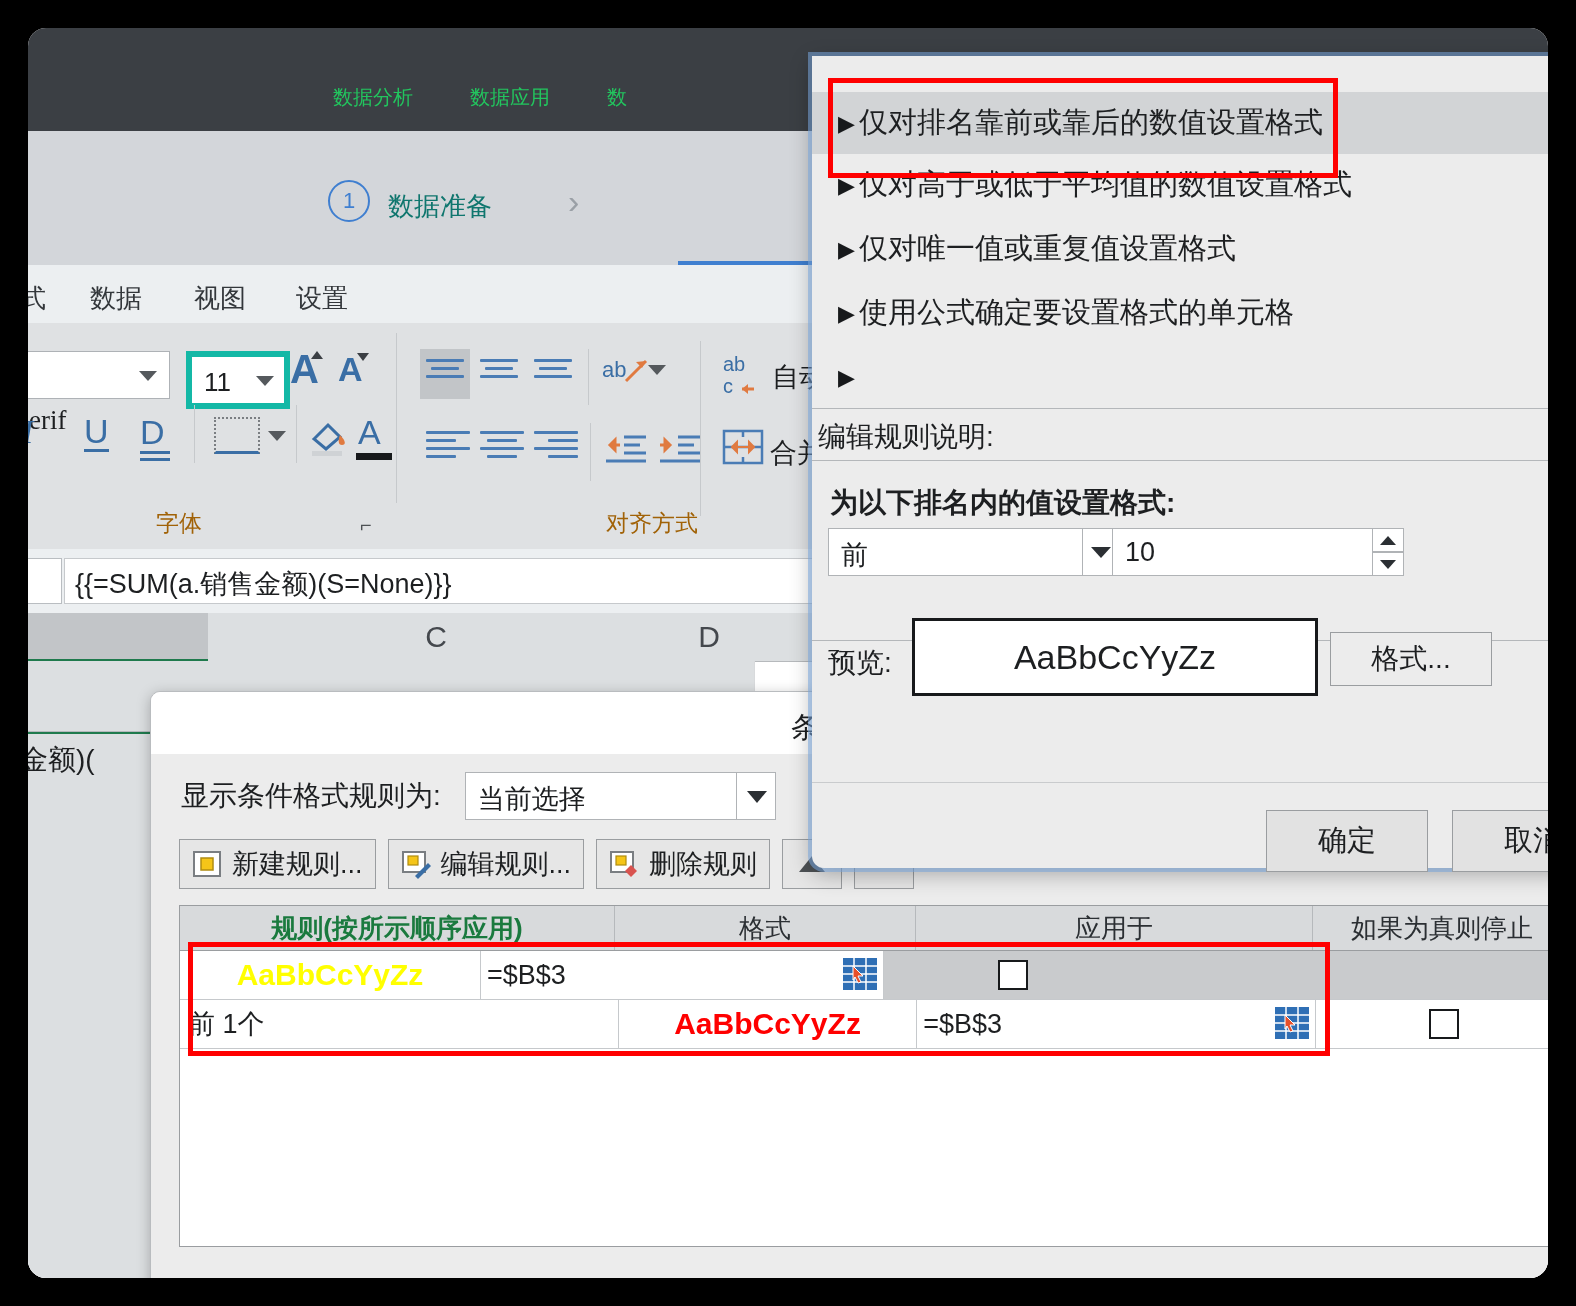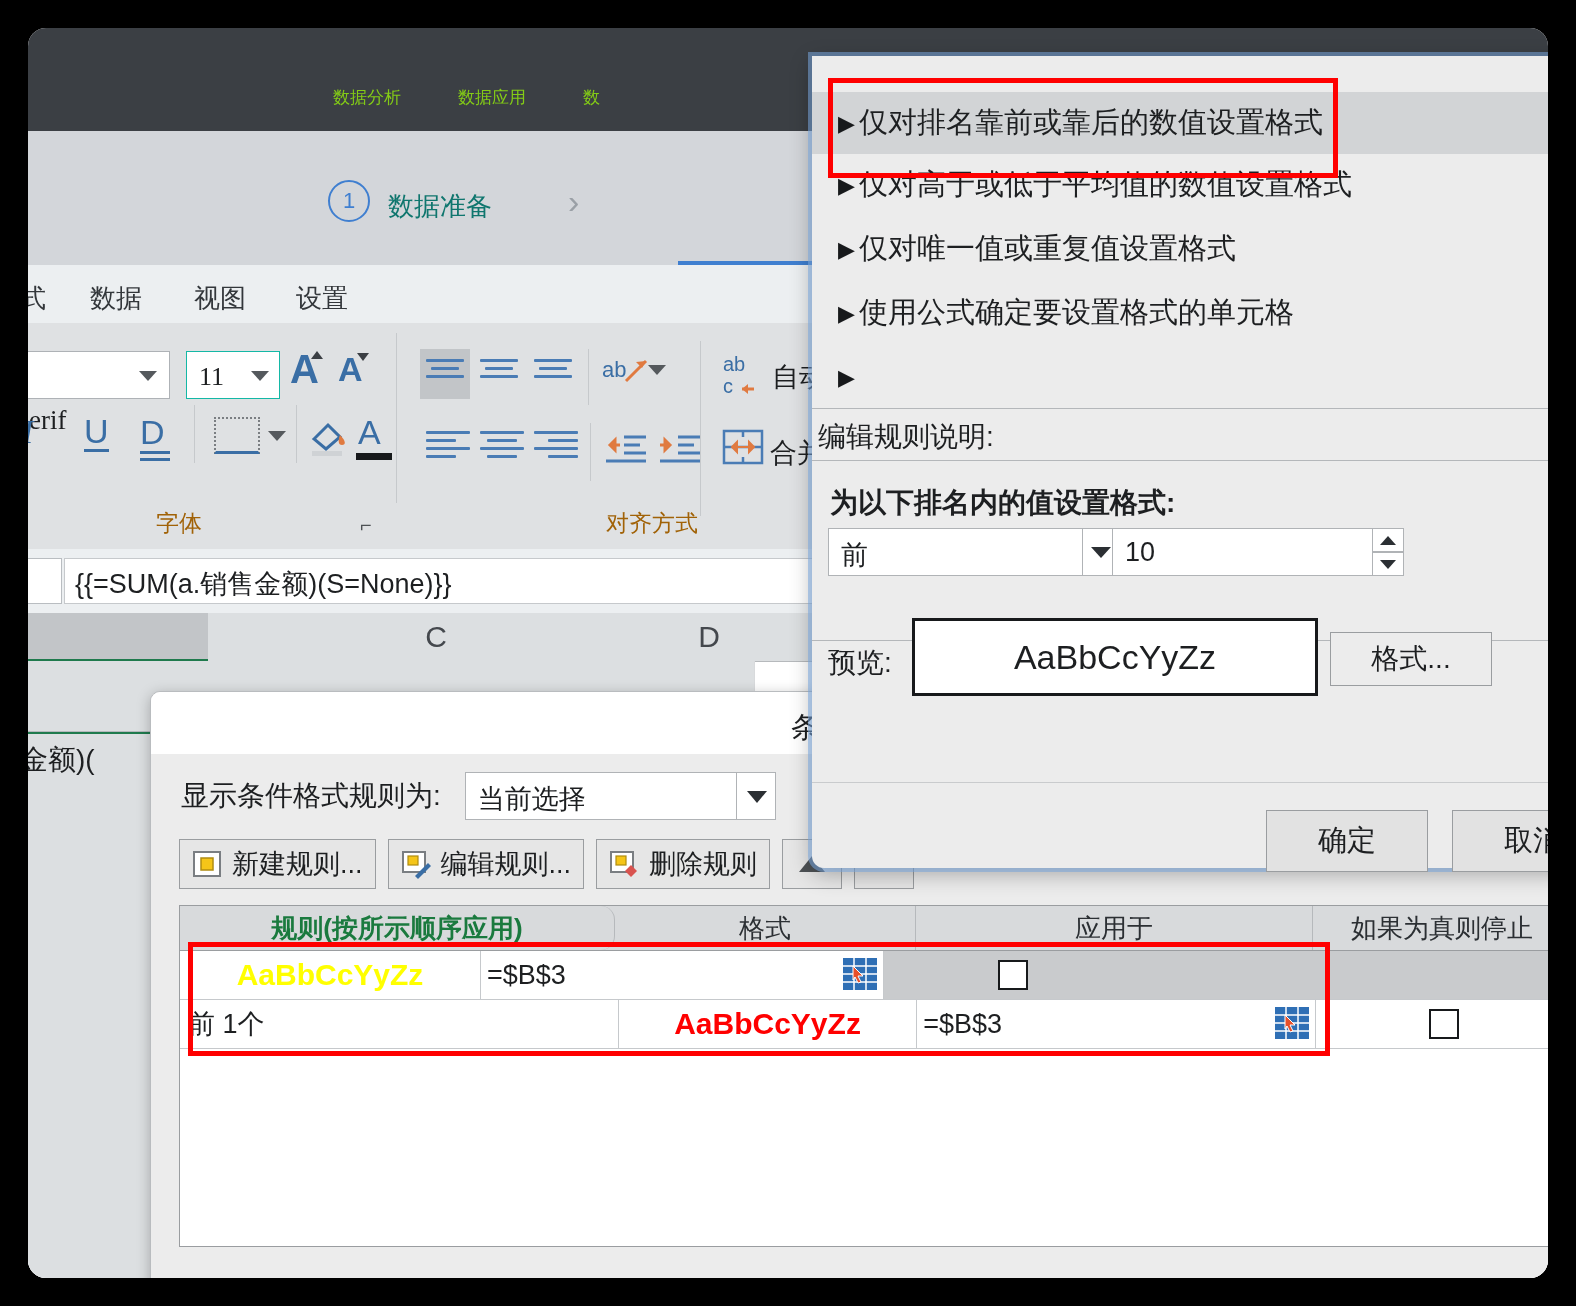--- a/index.html
+++ b/index.html
@@ -5,21 +5,21 @@
   html,body{margin:0;padding:0;background:#000;}
   body{width:1576px;height:1306px;overflow:hidden;font-family:"Liberation Sans","DejaVu Sans",sans-serif;}
   #root{position:relative;width:1576px;height:1306px;background:#000;}
 
   
   .app-window{position:absolute;left:28px;top:28px;width:1520px;height:1250px;background:#ffffff;border-radius:18px;overflow:hidden;}
 
   
   .topbar{position:absolute;left:0;top:0;width:1520px;height:103px;background:#3b3f44;}
   .topbar-menu{position:absolute;top:57px;display:flex;gap:57px;left:305px;}
-  .topbar-menu .tb-item{color:#84cc16;font-size:17px;line-height:25px;white-space:nowrap;}
+  .topbar-menu .tb-item{color:#22c55e;font-size:20px;line-height:25px;white-space:nowrap;}
 
   
   .stepbar{position:absolute;left:0;top:103px;width:1520px;height:134px;background:#d3d6da;}
   .step-wrap{position:absolute;left:300px;top:46px;display:flex;align-items:center;gap:18px;}
   .step-circle{width:38px;height:38px;border-radius:50%;border:2px solid #3f7fd0;color:#3f7fd0;
     display:flex;align-items:center;justify-content:center;font-size:22px;}
   .step-label{font-size:26px;color:#0f766e;white-space:nowrap;margin-top:12px;}
   .step-chev{margin-left:58px;color:#9aa0a6;font-size:34px;line-height:28px;font-weight:300;}
   .step-underline{position:absolute;left:650px;top:130px;width:460px;height:4px;background:#3f7fd0;}
 
@@ -28,21 +28,21 @@
   .ribbon-tabs .rt{position:absolute;top:16px;font-size:26px;color:#33373b;white-space:nowrap;}
 
   
   .ribbon{position:absolute;left:0;top:295px;width:1520px;height:226px;background:#dfe1e3;
     border-bottom:1px solid #c3c6c9;}
   .grp-label{position:absolute;bottom:10px;font-size:23px;color:#a16207;white-space:nowrap;}
   .grp-div{position:absolute;top:10px;width:1px;height:170px;background:#c6c9cc;}
 
   .fontname-box{position:absolute;left:-12px;top:28px;width:152px;height:46px;background:#fff;border:1px solid #aeb2b6;}
   .fontname-box .txt{position:absolute;left:12px;top:17px;font-family:"Liberation Serif","DejaVu Serif",serif;font-size:27px;color:#1d1f21;margin-top:36px;}
-  .fontsize-box{position:absolute;left:158px;top:28px;width:92px;height:46px;background:#fff;border:1px solid #14b8a6;font-family:Liberation Serif, serif;}
+  .fontsize-box{position:absolute;left:158px;top:28px;width:92px;height:46px;background:#fff;border:6px solid #14b8a6;}
   .fontsize-box .txt{position:absolute;left:12px;top:10px;font-size:26px;color:#1d1f21;}
   .caret{position:absolute;width:0;height:0;border-left:9px solid transparent;border-right:9px solid transparent;border-top:10px solid #55595d;}
   .bigA{position:absolute;color:#3a6ea5;font-size:40px;font-weight:600;}
   .smallcaret{position:absolute;width:0;height:0;border-left:6px solid transparent;border-right:6px solid transparent;border-top:8px solid #3b3f44;}
 
   .ficon{position:absolute;color:#3a6ea5;font-size:34px;}
   .align-btn{position:absolute;width:44px;height:40px;}
   .lines{position:absolute;left:0;top:0;}
   .lines i{display:block;background:#4a7cb5;height:3px;margin-bottom:5px;border-radius:1px;}
 
@@ -363,21 +363,21 @@
           <div class="lab">删除规则</div>
         </div>
         <div class="cf-iconbtn">
           <div class="tri-up"></div>
         </div>
         <div class="cf-iconbtn"></div>
       </div>
 
       <div class="rtable">
         <div class="rhead">
-          <div class="th green" style="width:434px;border-radius:14px;">规则(按所示顺序应用)</div>
+          <div class="th green" style="width:434px;">规则(按所示顺序应用)</div>
           <div class="th" style="width:300px;">格式</div>
           <div class="th" style="width:396px;">应用于</div>
           <div class="th" style="width:258px;border-right:none;">如果为真则停止</div>
         </div>
 
         <div class="rrow sel">
           <div class="td fmt" style="width:300px;color:#ffff00;">AaBbCcYyZz</div>
           <div class="td applied" style="width:396px;">
             <span>=$B$3</span>
             <svg class="rngicon" viewBox="0 0 34 32">

